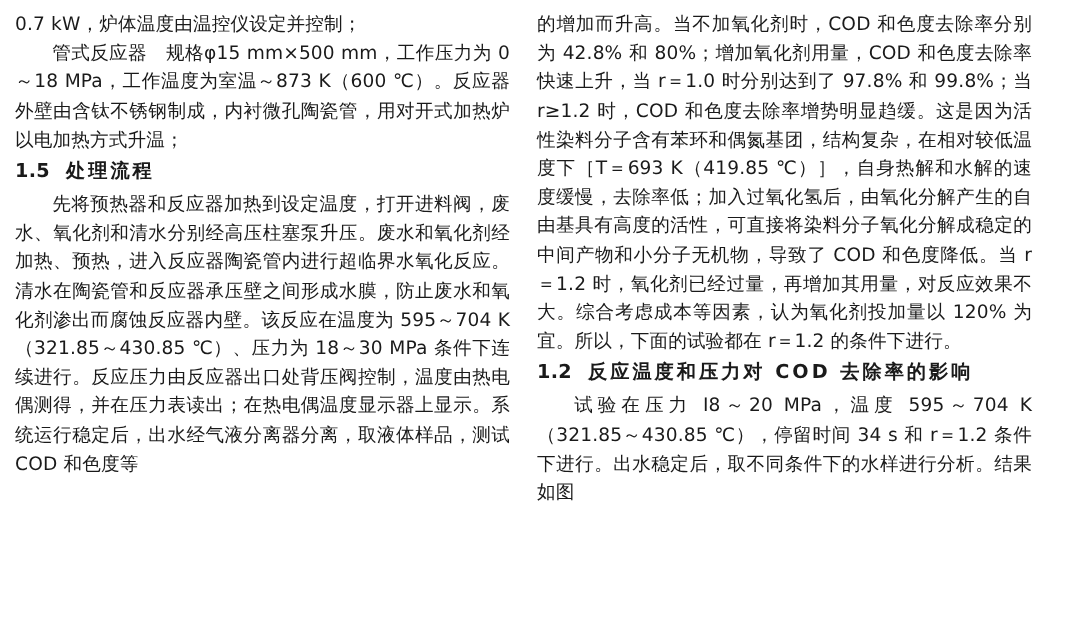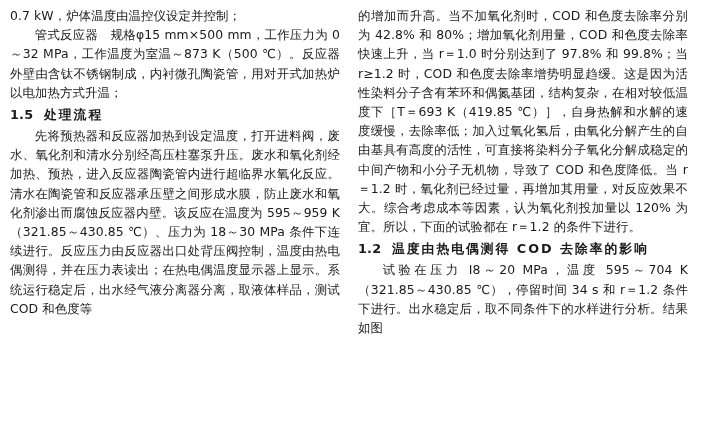--- a/index.html
+++ b/index.html
@@ -60,32 +60,32 @@
     letter-spacing: 2px;
   }
 </style>
 </head>
 <body>
 
 <div class="page">
 
   <div class="col">
     <p class="para indent0">0.7 kW，炉体温度由温控仪设定并控制；</p>
-    <p class="para indent2">管式反应器　规格φ15 mm×500 mm，工作压力为 0～32 MPa，工作温度为室温～873 K（500 ℃）。反应器外壁由含钛不锈钢制成，内衬微孔陶瓷管，用对开式加热炉以电加热方式升温；</p>
+    <p class="para indent2">管式反应器　规格φ15 mm×500 mm，工作压力为 0～18 MPa，工作温度为室温～873 K（600 ℃）。反应器外壁由含钛不锈钢制成，内衬微孔陶瓷管，用对开式加热炉以电加热方式升温；</p>
 
     <div class="sec-head">
       <span class="sec-num">1.5</span><span class="sec-title">处理流程</span>
     </div>
 
-    <p class="para indent2">先将预热器和反应器加热到设定温度，打开进料阀，废水、氧化剂和清水分别经高压柱塞泵升压。废水和氧化剂经加热、预热，进入反应器陶瓷管内进行超临界水氧化反应。清水在陶瓷管和反应器承压壁之间形成水膜，防止废水和氧化剂渗出而腐蚀反应器内壁。该反应在温度为 595～959 K（321.85～430.85 ℃）、压力为 18～30 MPa 条件下连续进行。反应压力由反应器出口处背压阀控制，温度由热电偶测得，并在压力表读出；在热电偶温度显示器上显示。系统运行稳定后，出水经气液分离器分离，取液体样品，测试 COD 和色度等</p>
+    <p class="para indent2">先将预热器和反应器加热到设定温度，打开进料阀，废水、氧化剂和清水分别经高压柱塞泵升压。废水和氧化剂经加热、预热，进入反应器陶瓷管内进行超临界水氧化反应。清水在陶瓷管和反应器承压壁之间形成水膜，防止废水和氧化剂渗出而腐蚀反应器内壁。该反应在温度为 595～704 K（321.85～430.85 ℃）、压力为 18～30 MPa 条件下连续进行。反应压力由反应器出口处背压阀控制，温度由热电偶测得，并在压力表读出；在热电偶温度显示器上显示。系统运行稳定后，出水经气液分离器分离，取液体样品，测试 COD 和色度等</p>
   </div>
 
   <div class="col">
     <p class="para indent0">的增加而升高。当不加氧化剂时，COD 和色度去除率分别为 42.8% 和 80%；增加氧化剂用量，COD 和色度去除率快速上升，当 r＝1.0 时分别达到了 97.8% 和 99.8%；当 r≥1.2 时，COD 和色度去除率增势明显趋缓。这是因为活性染料分子含有苯环和偶氮基团，结构复杂，在相对较低温度下［T＝693 K（419.85 ℃）］，自身热解和水解的速度缓慢，去除率低；加入过氧化氢后，由氧化分解产生的自由基具有高度的活性，可直接将染料分子氧化分解成稳定的中间产物和小分子无机物，导致了 COD 和色度降低。当 r＝1.2 时，氧化剂已经过量，再增加其用量，对反应效果不大。综合考虑成本等因素，认为氧化剂投加量以 120% 为宜。所以，下面的试验都在 r＝1.2 的条件下进行。</p>
 
     <div class="sec-head">
-      <span class="sec-num">1.2</span><span class="sec-title">温度由热电偶测得 COD 去除率的影响</span>
+      <span class="sec-num">1.2</span><span class="sec-title">反应温度和压力对 COD 去除率的影响</span>
     </div>
 
     <p class="para indent2">试验在压力 I8～20 MPa，温度 595～704 K（321.85～430.85 ℃），停留时间 34 s 和 r＝1.2 条件下进行。出水稳定后，取不同条件下的水样进行分析。结果如图</p>
   </div>
 
 </div>
 
 </body></html>

